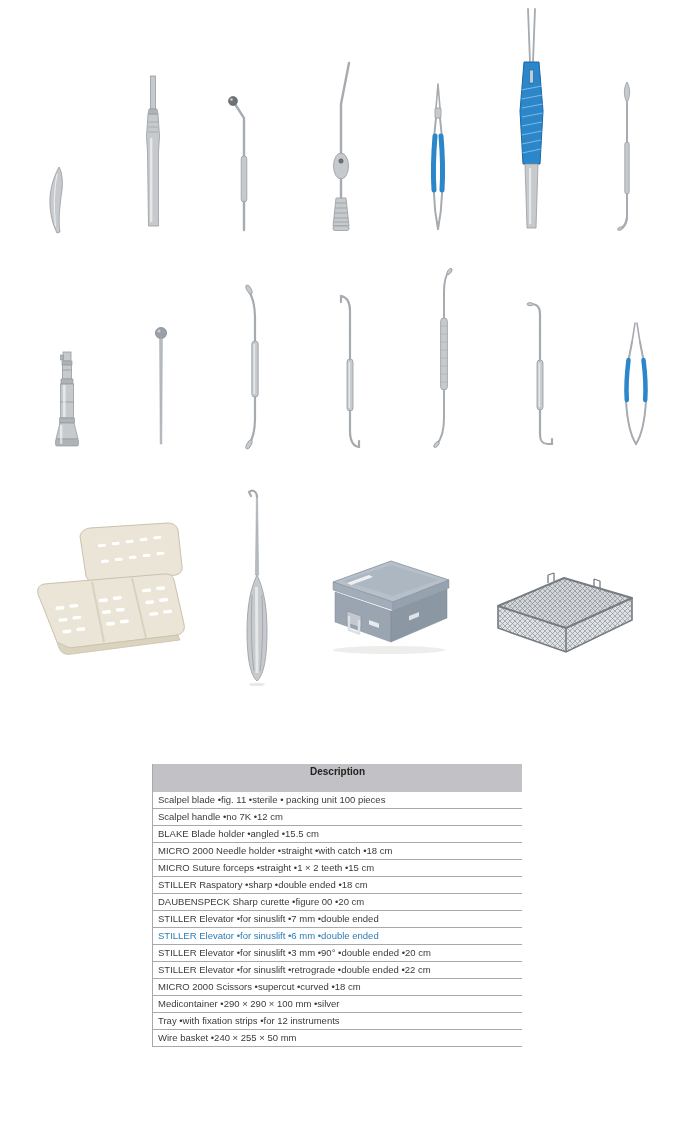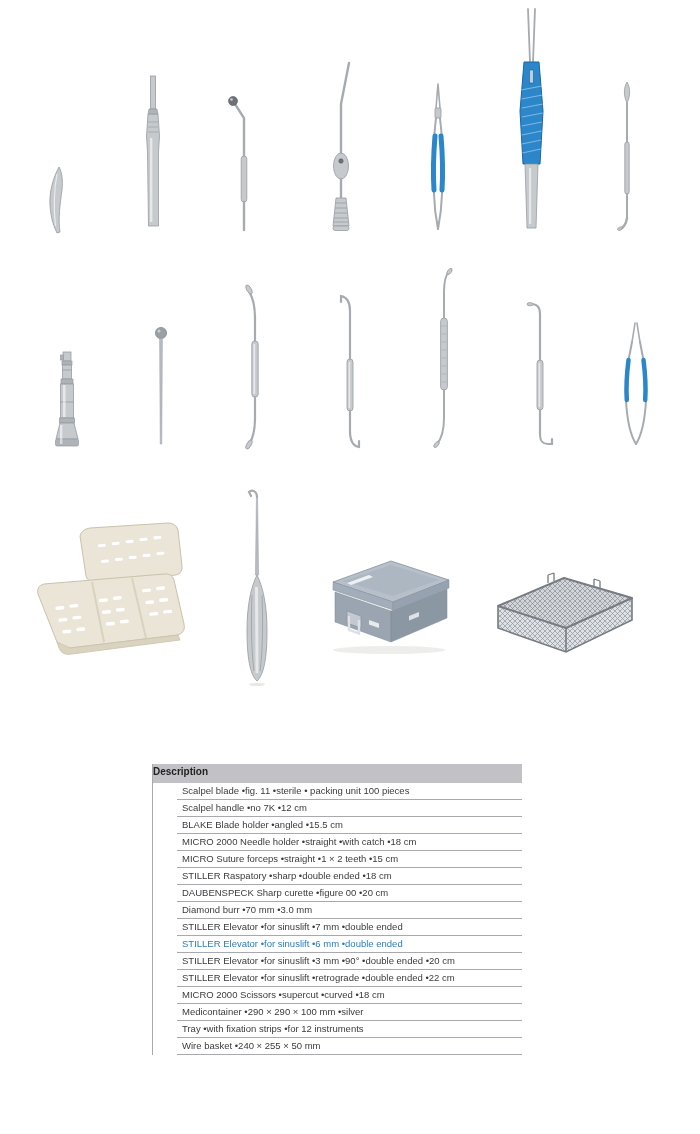--- a/index.html
+++ b/index.html
@@ -17,25 +17,25 @@
   .bluef{fill:var(--grip-blue,#2b87ca);stroke:var(--grip-blue-dark,#1a67a6);stroke-width:1;}
   .blues{stroke:var(--grip-blue,#2b87ca);fill:none;stroke-linecap:round;}
   .hl{fill:rgba(255,255,255,.55);}
   .cream{fill:var(--cream,#eae5d6);stroke:var(--cream-edge,#c9c2ac);stroke-width:1;}
   .slot{fill:#ffffff;}
   .rib{stroke:rgba(255,255,255,.4);stroke-width:1.1;fill:none;}
 
   
   .dtable{position:absolute;left:152px;top:764px;width:369px;
           border-left:1px solid var(--row-line,#a9a9ad);}
-  .thead{height:19px;background:var(--header-bg,#c2c2c6);color:#222;
-         font-weight:bold;font-size:10px;line-height:15px;}
+  .thead{height:28px;background:var(--header-bg,#c2c2c6);color:#222;
+         font-weight:bold;font-size:10px;line-height:15px;text-align:center;}
   .trow{height:16px;border-bottom:1px solid var(--row-line,#a9a9ad);
         font-size:9.5px;line-height:16px;padding-left:5px;
-        color:var(--text,#3b3b3d);white-space:nowrap;overflow:hidden;margin-left:24px;}
+        color:var(--text,#3b3b3d);white-space:nowrap;overflow:hidden;}
   .trow.link{color:var(--link-blue,#2e7cb7);}
 </style>
 </head>
 <body>
 
 <div class="page">
   <div class="gallery">
 
     <svg class="inst" style="left:42px;top:164px" width="30" height="72" viewBox="0 0 30 72">
       <path class="metal" d="M17,3 C11,14 7,28 8,42 C9,55 12,63 15,69 L18,68 C16,56 18,40 20,26 C21,17 20,8 17,3 Z"></path>
@@ -274,21 +274,20 @@
   <div class="dtable">
     <div class="thead">Description</div>
     <div>
         <div class="trow">Scalpel blade •fig. 11 •sterile • packing unit 100 pieces</div>
         <div class="trow">Scalpel handle •no 7K •12 cm</div>
         <div class="trow">BLAKE Blade holder •angled •15.5 cm</div>
         <div class="trow">MICRO 2000 Needle holder •straight •with catch •18 cm</div>
         <div class="trow">MICRO Suture forceps •straight •1 × 2 teeth •15 cm</div>
         <div class="trow">STILLER Raspatory •sharp •double ended •18 cm</div>
         <div class="trow">DAUBENSPECK Sharp curette •figure 00 •20 cm</div>
-        <div class="trow">Diamond burr •70 mm •3.0 mm</div>
         <div class="trow">STILLER Elevator •for sinuslift •7 mm •double ended</div>
         <div class="trow link">STILLER Elevator •for sinuslift •6 mm •double ended</div>
         <div class="trow">STILLER Elevator •for sinuslift •3 mm •90° •double ended •20 cm</div>
         <div class="trow">STILLER Elevator •for sinuslift •retrograde •double ended •22 cm</div>
         <div class="trow">MICRO 2000 Scissors •supercut •curved •18 cm</div>
         <div class="trow">Medicontainer •290 × 290 × 100 mm •silver</div>
         <div class="trow">Tray •with fixation strips •for 12 instruments</div>
         <div class="trow">Wire basket •240 × 255 × 50 mm</div>
       </div>
   </div>

